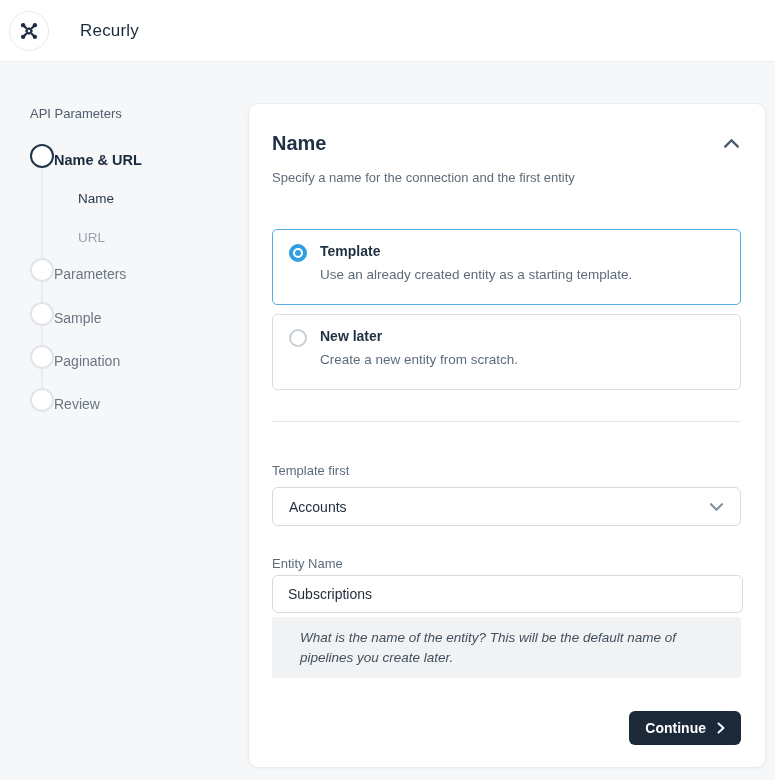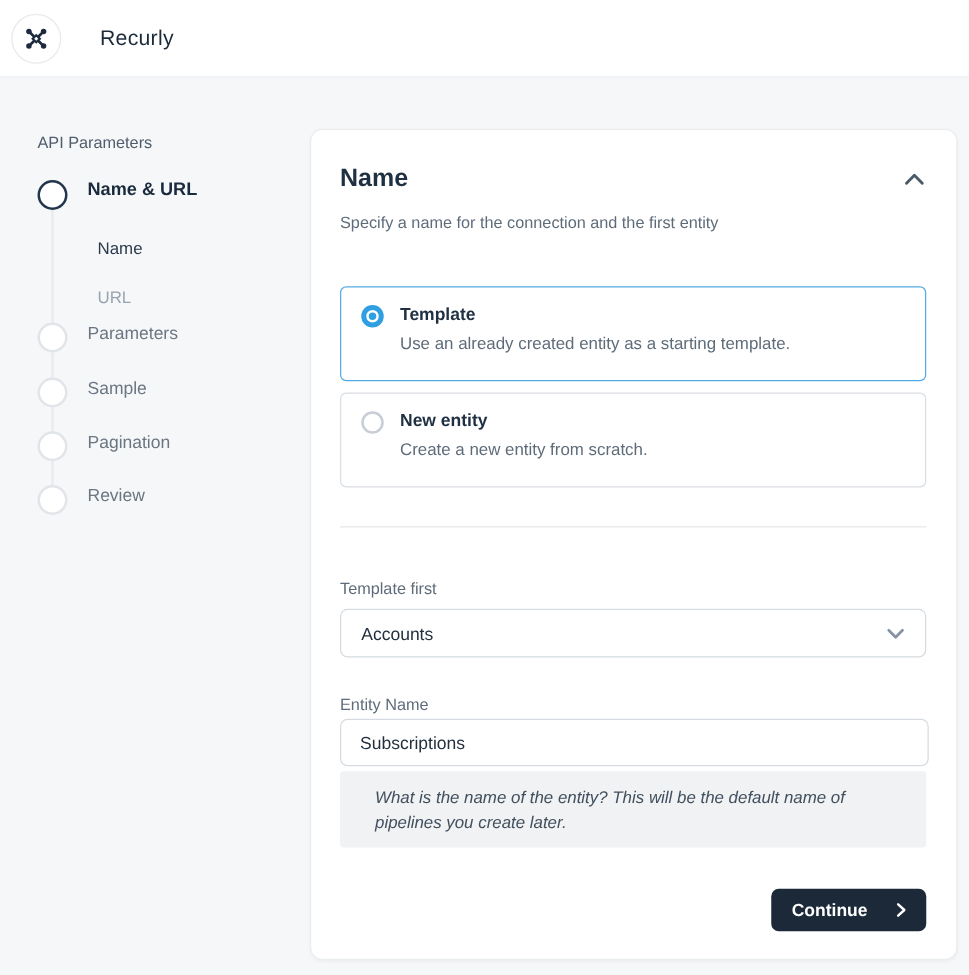--- a/index.html
+++ b/index.html
@@ -17,21 +17,21 @@
   }
   .logo-circle{
     width:38px;height:38px;border-radius:50%;border:1px solid #e7eaee;background:#fff;
     display:flex;align-items:center;justify-content:center;flex:0 0 auto;
   }
   .app-name{margin-left:19px;font-size:17px;font-weight:500;color:#1c2b3a;letter-spacing:.2px}
 
   
   .sidebar-title{position:absolute;left:30px;top:106px;font-size:13px;color:#4f5d6c}
   .step-line{position:absolute;left:41px;top:167px;width:2px;height:223px;background:#e9ebee;z-index:0}
-  .step{position:absolute;left:30px;display:flex;align-items:flex-start;gap:16px;z-index:1}
+  .step{position:absolute;left:30px;display:flex;align-items:flex-end;z-index:1}
   .step-circle{width:24px;height:24px;border-radius:50%;background:#fff;box-sizing:border-box;flex:0 0 auto}
   .step-circle.active{border:2px solid #22354c}
   .step-circle.idle{border:2px solid #e1e5e9}
   .step-label{font-size:14px;color:#6a7682;white-space:nowrap}
   .step-label.active{font-weight:700;color:#1b2b3e;font-size:14.5px}
   .substep{position:absolute;left:78px;font-size:13.5px;z-index:1}
   .substep.current{color:#2a3a4c}
   .substep.idle{color:#9aa4b0}
 
   
@@ -83,21 +83,21 @@
     font-family:"Liberation Sans",sans-serif;width:471px;
   }
   .help-box{
     position:absolute;left:23px;right:24px;top:513px;box-sizing:border-box;
     background:#f0f2f4;border-radius:3px;padding:11px 28px;
     font-style:italic;font-size:13.5px;color:#42505e;line-height:1.45;
   }
   .continue-btn{
     position:absolute;right:24px;top:607px;height:34px;box-sizing:border-box;
     background:#1b2938;color:#ffffff;border:none;border-radius:6px;cursor:pointer;
-    display:flex;align-items:center;gap:23px;padding:0 16px;
+    display:flex;align-items:center;gap:11px;padding:0 16px;
     font-size:14px;font-weight:600;font-family:"Liberation Sans",sans-serif;
   }
 </style>
 </head>
 <body>
 
 <div class="header">
   <div class="logo-circle">
     <span style="line-height:0">
       <svg viewBox="0 0 24 24" width="22" height="22">
@@ -163,21 +163,21 @@
     <div class="radio selected"></div>
     <div class="option-text">
       <div class="option-title">Template</div>
       <div class="option-desc">Use an already created entity as a starting template.</div>
     </div>
   </div>
 
   <div class="option unselected option-two">
     <div class="radio unselected"></div>
     <div class="option-text">
-      <div class="option-title">New entity</div>
+      <div class="option-title">New later</div>
       <div class="option-desc">Create a new entity from scratch.</div>
     </div>
   </div>
 
   <div class="divider"></div>
 
   <div class="field-label label-template">Template first</div>
   <div class="dropdown">
     <span class="dropdown-value">Accounts</span>
     <span style="line-height:0">

